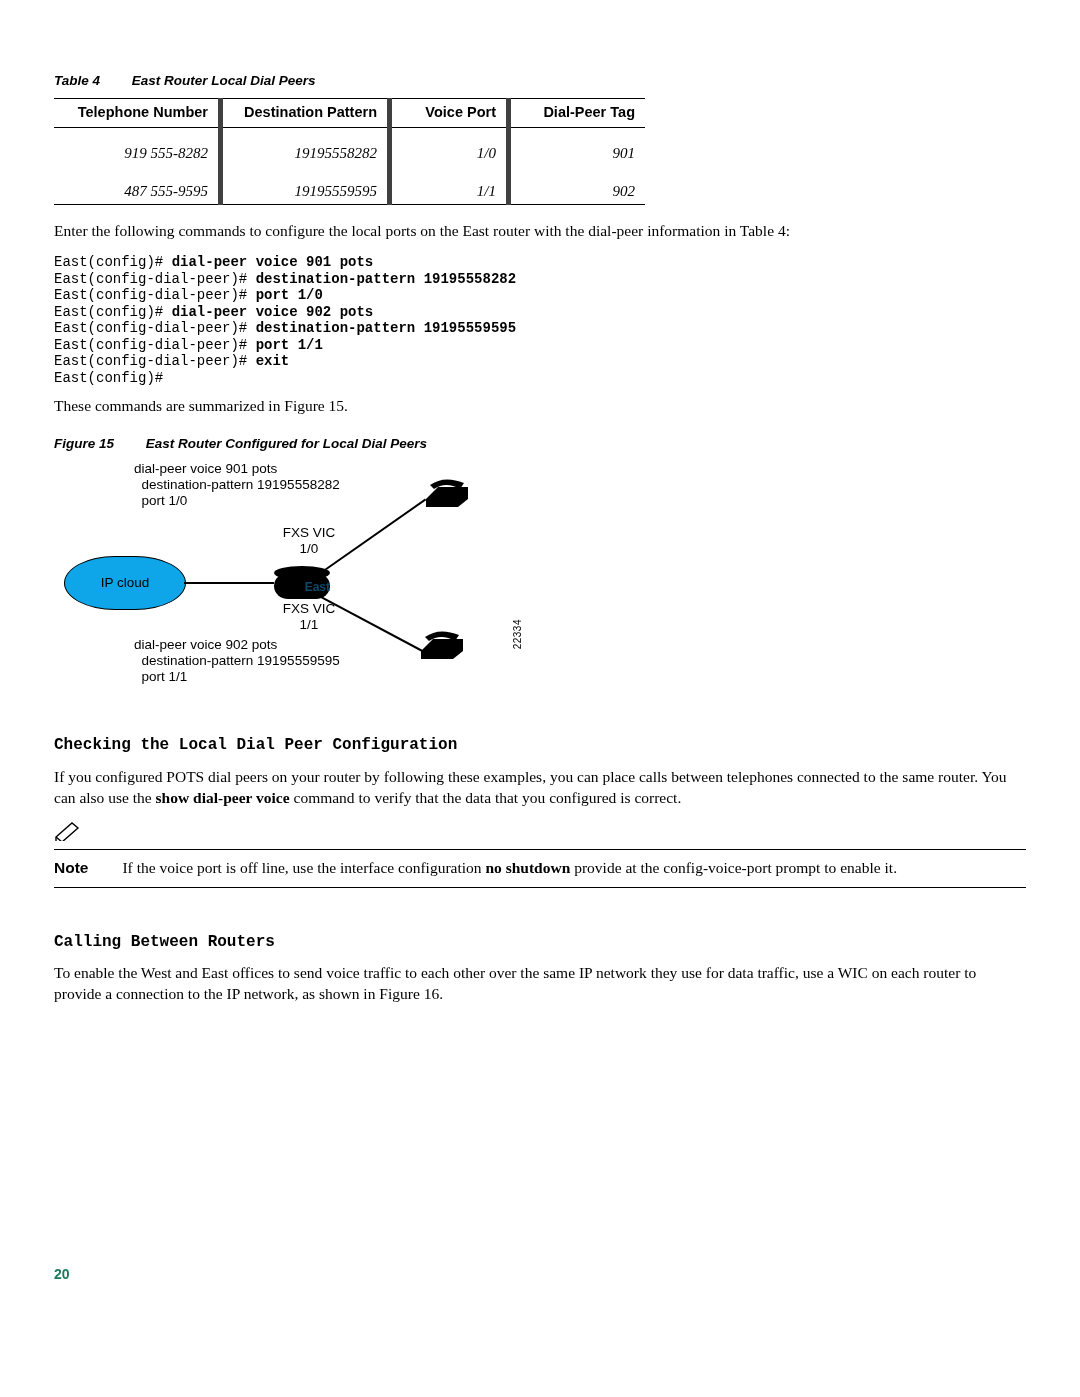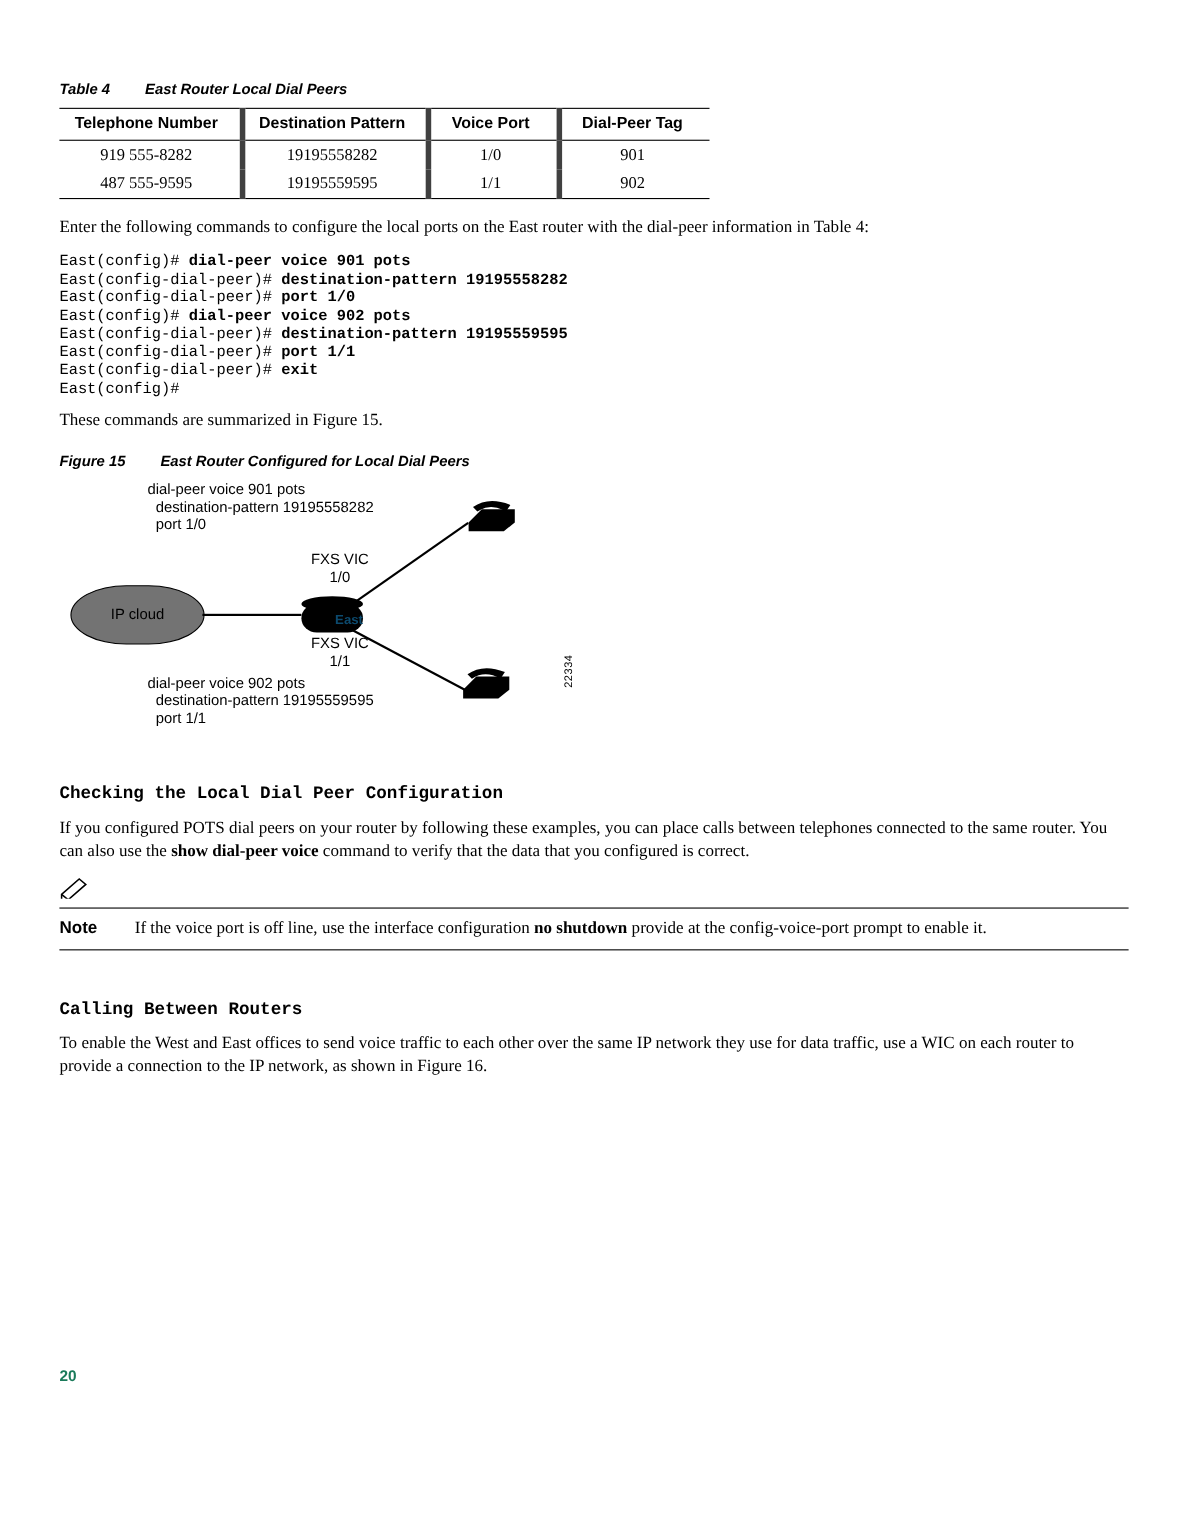--- a/index.html
+++ b/index.html
@@ -19,34 +19,34 @@
     font-style: italic;
     font-size: 13.5px;
     margin: 18px 0 8px 0;
   }
   .table-caption .cap-num, .figure-caption .cap-num { margin-right: 28px; text-align: center; }
   table.data {
     border-collapse: collapse;
     margin-bottom: 16px;
   }
   table.data th, table.data td {
-    text-align: center;
+    text-align: right;
     padding: 4px 10px 4px 4px;
     font-size: 15px;
   }
   table.data th {
     font-family: Arial, Helvetica, sans-serif;
     font-weight: bold;
     border-top: 1.5px solid #000;
     border-bottom: 1.5px solid #000;
     font-size: 14.5px;
   }
   table.data th + th, table.data td + td { border-left: 5px solid #404040; }
   table.data tr:last-child td { border-bottom: 1.5px solid #000; }
-  table.data td { padding-top: 3px; padding-bottom: 3px; }
+  table.data td { padding-top: 15px; padding-bottom: 3px; font-style: italic; }
   .col-tel { width: 150px; }
   .col-dest { width: 150px; }
   .col-port { width: 100px; }
   .col-tag  { width: 120px; }
   p.body { margin: 10px 0 12px 0; }
   pre.cli {
     font-family: "Courier New", Courier, monospace;
     font-size: 14px;
     line-height: 1.18;
     margin: 4px 0 10px 0;
@@ -67,21 +67,21 @@
     font-family: Arial, Helvetica, sans-serif;
     font-size: 13.5px;
   }
   .figure-box .label { position: absolute; line-height: 1.15; }
   .cloud {
     position: absolute;
     left: -60px; top: 95px;
     width: 120px; height: 52px;
     border: 1.5px solid #000;
     border-radius: 50% / 60%;
-    background: #737373;
+    background: #0ea5e9;
     display: flex; align-items: center; justify-content: center;
   }
   .router {
     position: absolute;
     left: 150px; top: 112px;
     width: 56px; height: 26px;
     background: #000;
     border-radius: 50% / 100%;
   }
   .router::before {

